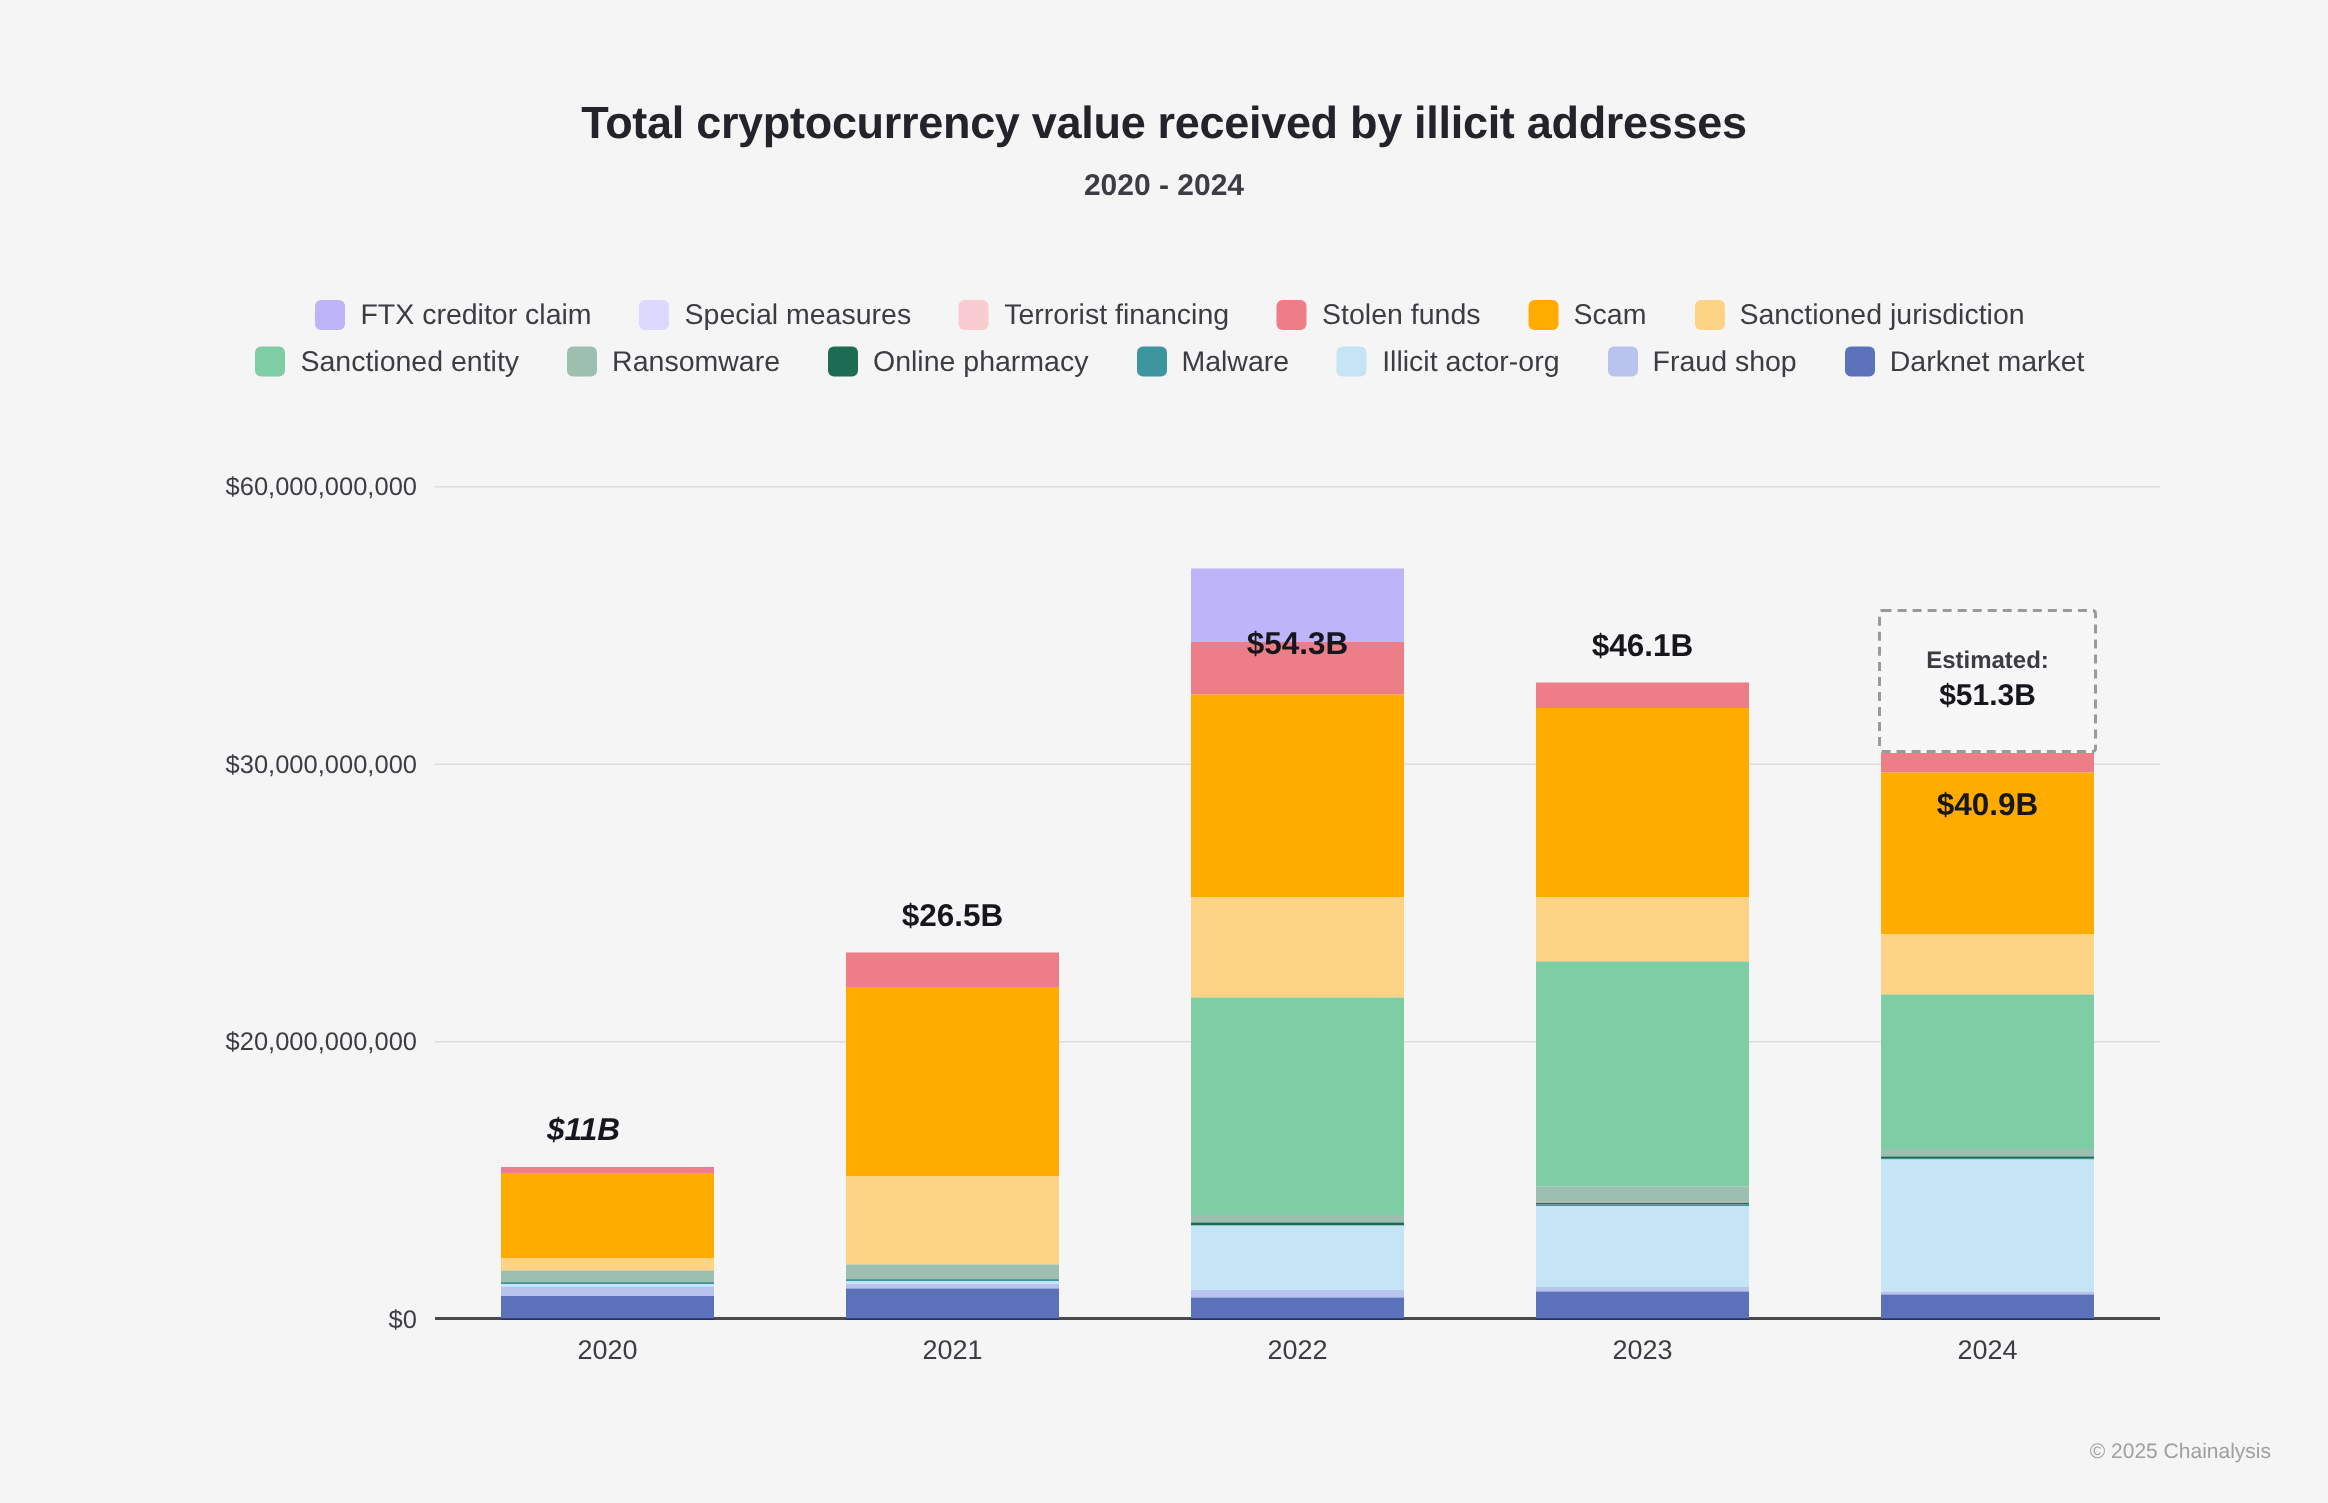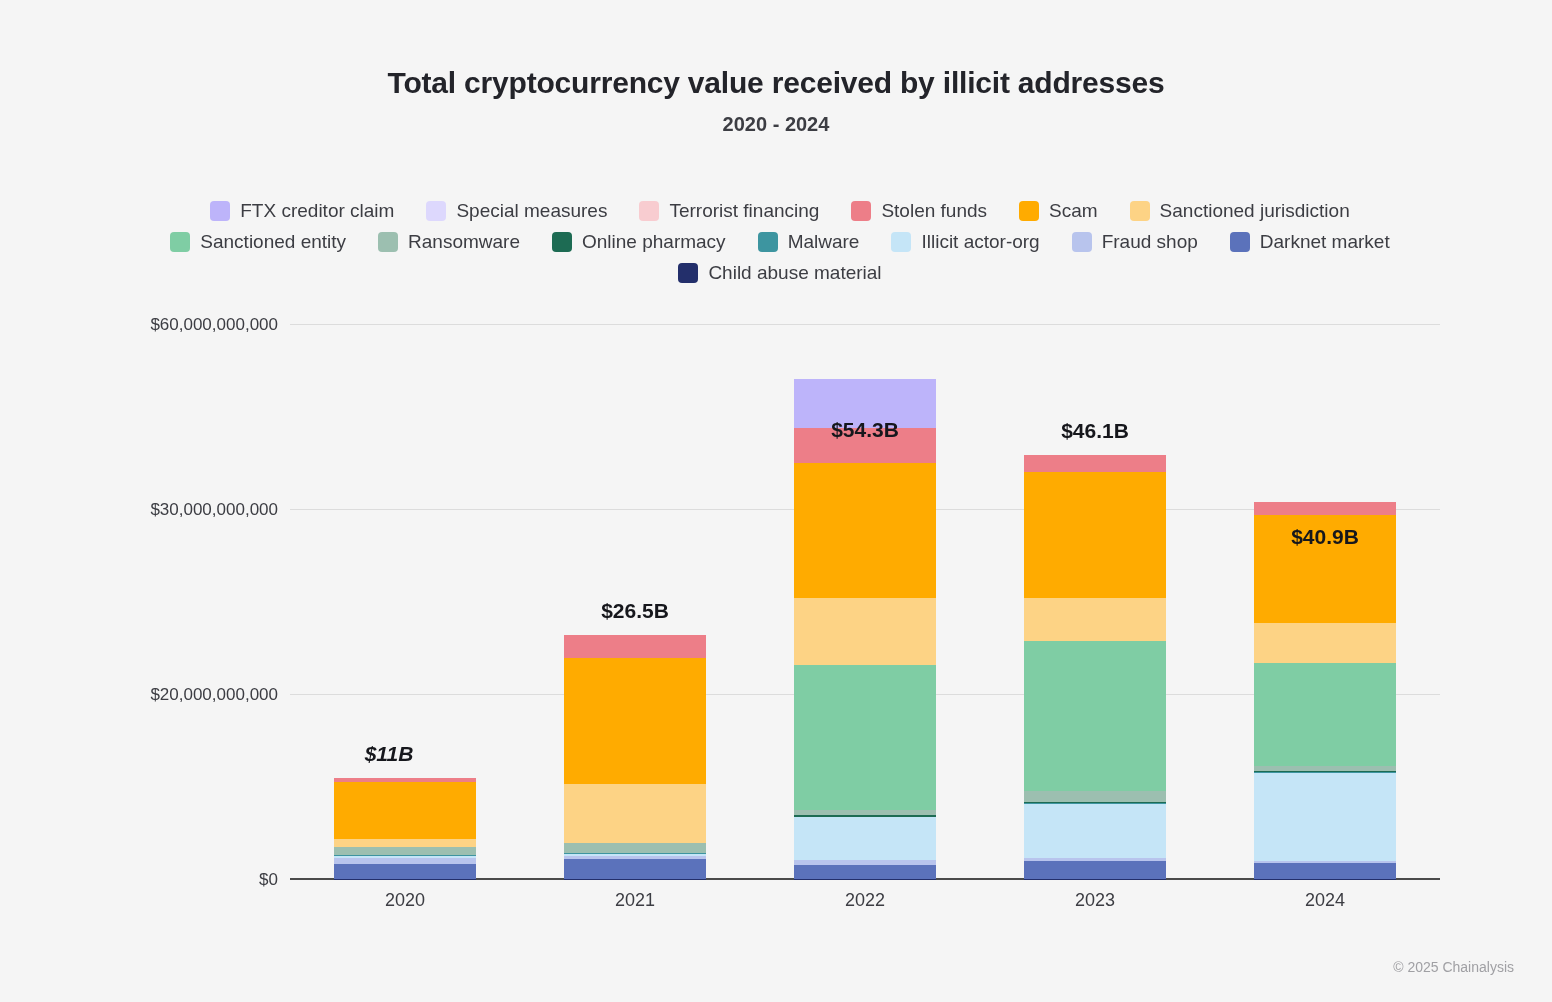--- a/index.html
+++ b/index.html
@@ -26,21 +26,21 @@
 
   
   .legend {
     position: absolute; top: 200px; left: 115px; width: 1330px;
   }
   .legend-row {
     display: flex; flex-wrap: nowrap; justify-content: center;
     align-items: center; gap: 0px; margin-bottom: 9px;
   }
   .legend-item {
-    display: flex; align-items: center;
+    display: flex; 
     margin: 0 16px;
     white-space: nowrap;
   }
   .legend-swatch {
     width: 20px; height: 20px; border-radius: 4px;
     flex: 0 0 auto;
   }
   .legend-label {
     margin-left: 10px;
     font-size: 19px; color: #3c3d43;
@@ -158,26 +158,20 @@
           <span class="legend-swatch" style="background: rgb(197, 229, 247);"></span>
           <span class="legend-label">Illicit actor-org</span>
         </div>
         <div class="legend-item">
           <span class="legend-swatch" style="background: rgb(184, 196, 237);"></span>
           <span class="legend-label">Fraud shop</span>
         </div>
         <div class="legend-item">
           <span class="legend-swatch" style="background: rgb(91, 114, 187);"></span>
           <span class="legend-label">Darknet market</span>
-        </div>
-      </div>
-      <div class="legend-row">
-        <div class="legend-item">
-          <span class="legend-swatch" style="background: rgb(35, 47, 107);"></span>
-          <span class="legend-label">Child abuse material</span>
         </div>
       </div>
     </div>
 
   <div class="plot" id="plot">
       <div class="gridline" style="bottom: 0px; background: rgb(74, 74, 74); height: 2px;"></div>
       <div class="gridline" style="bottom: 185px;"></div>
       <div class="gridline" style="bottom: 370px;"></div>
       <div class="gridline" style="bottom: 555px;"></div>
       <div class="bar" style="left: 44px; width: 142px; height: 101.75px;">
@@ -242,20 +236,24 @@
         <div class="seg" style="height: 88.8px; background: rgb(197, 229, 247);"></div>
         <div class="seg" style="height: 0.555px; background: rgb(61, 149, 160);"></div>
         <div class="seg" style="height: 0.925px; background: rgb(29, 107, 83);"></div>
         <div class="seg" style="height: 5.0875px; background: rgb(156, 191, 176);"></div>
         <div class="seg" style="height: 102.675px; background: rgb(127, 205, 164);"></div>
         <div class="seg" style="height: 40.7px; background: rgb(253, 211, 133);"></div>
         <div class="seg" style="height: 108.225px; background: rgb(255, 171, 0);"></div>
         <div class="seg" style="height: 12.95px; background: rgb(237, 126, 136);"></div>
       </div>
       <div class="bar-total" style="width: 142px; left: 964px; bottom: 331.51px;">$40.9B</div>
+      <div class="est-box" style="left: 962px; width: 146px; bottom: 378.325px; height: 96.2px;">
+        <div class="est-label">Estimated:</div>
+        <div class="est-value">$51.3B</div>
+      </div>
     </div>
 
   <div id="yticks">
       <div class="ytick" style="top: 880px; right: 1274px;">$0</div>
       <div class="ytick" style="top: 695px; right: 1274px;">$20,000,000,000</div>
       <div class="ytick" style="top: 510px; right: 1274px;">$30,000,000,000</div>
       <div class="ytick" style="top: 325px; right: 1274px;">$60,000,000,000</div>
     </div>
   <div id="xticks">
       <div class="xtick" style="left: 405px; text-align: center;">2020</div>

